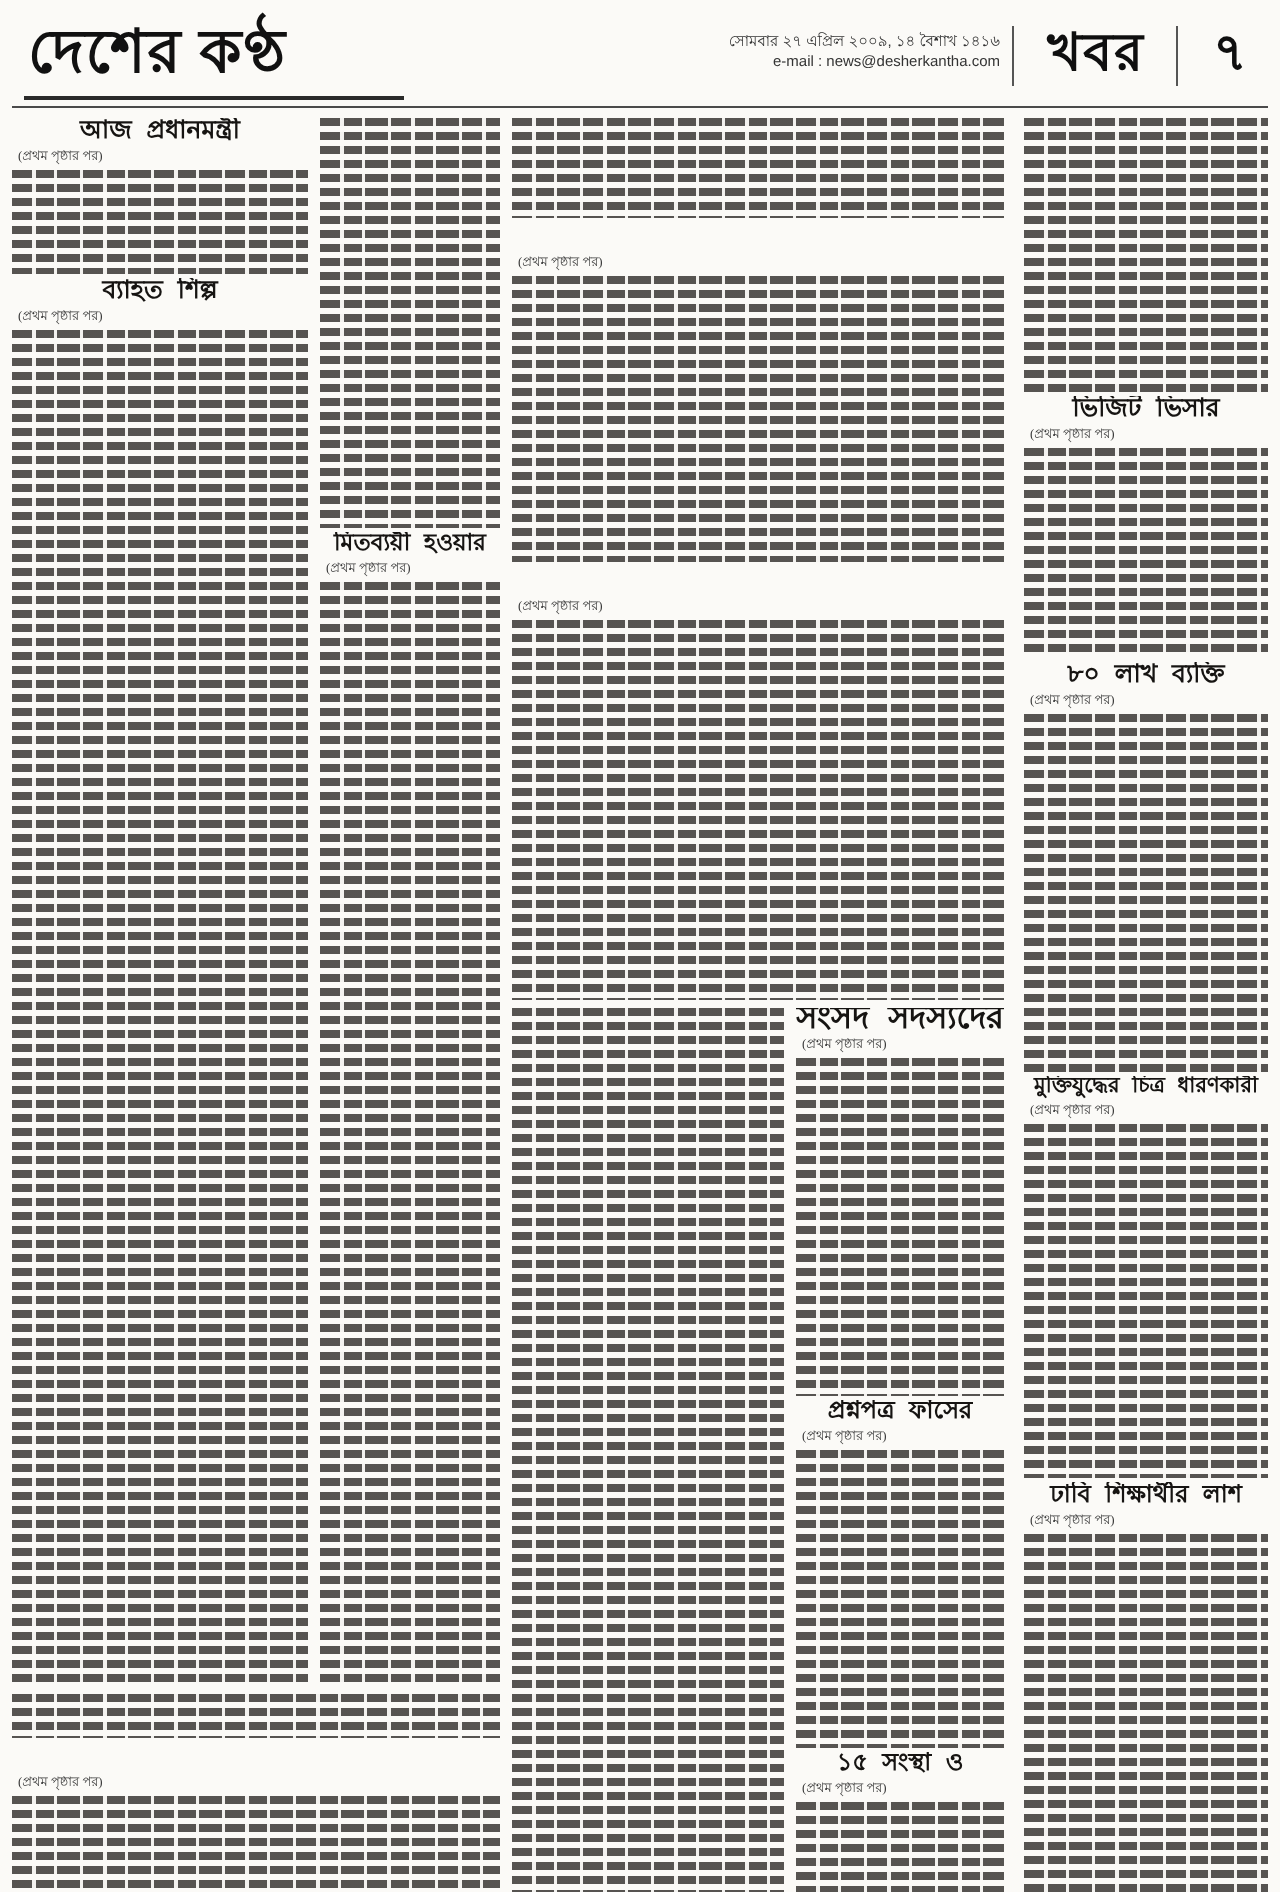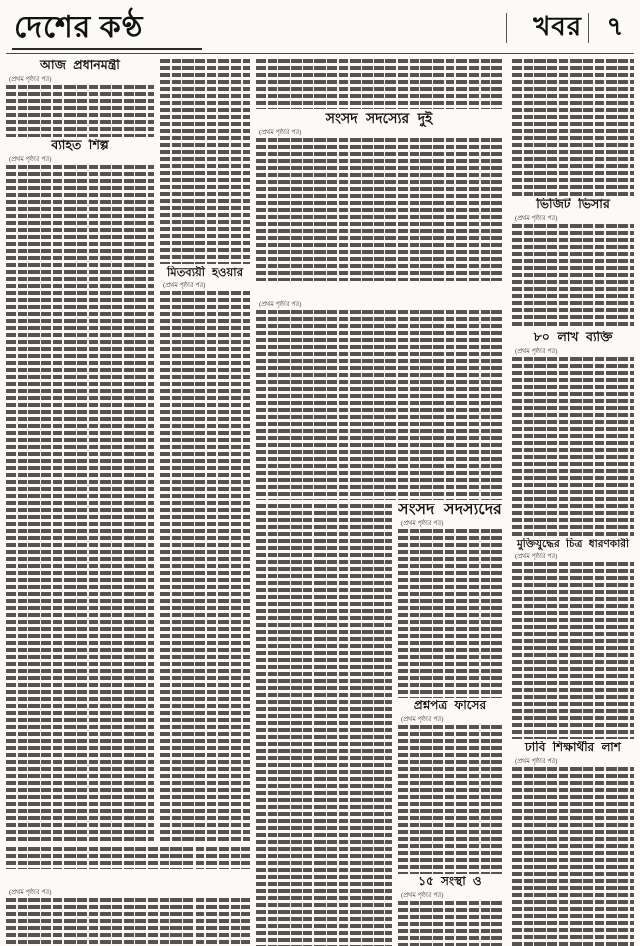--- a/index.html
+++ b/index.html
@@ -62,23 +62,27 @@
   }
 </style>
 </head>
 <body>
 
 <div class="page">
 
   <div class="abs masthead" style="left:14px;top:10px;width:200px;height:36px;">দেশের কণ্ঠ</div>
   <div class="abs masthead-rule" style="left:12px;top:48px;width:190px;"></div>
 
+  <div class="abs" style="left:300px;top:16px;width:200px;">
+    <div class="dateline">সোমবার ২৭ এপ্রিল ২০০৯, ১৪ বৈশাখ ১৪১৬</div>
+    <div class="dateline">e-mail : news@desherkantha.com</div>
+  </div>
 
   <div class="abs vrule" style="left:506px;top:13px;height:30px;"></div>
-  <div class="abs section-label" style="left:514px;top:12px;width:68px;text-align:right;">খবর</div>
+  <div class="abs section-label" style="left:514px;top:12px;width:68px;text-align:center;">খবর</div>
   <div class="abs vrule" style="left:588px;top:13px;height:30px;"></div>
   <div class="abs page-number" style="left:600px;top:12px;width:30px;text-align:center;">৭</div>
 
   <div class="abs head-rule" style="left:6px;top:53px;width:628px;"></div>
 
   <div class="abs headline h-md" style="left:6px;top:59px;width:148px;">আজ প্রধানমন্ত্রী</div>
   <div class="abs continued" style="left:6px;top:75px;width:148px;">(প্রথম পৃষ্ঠার পর)</div>
   <div class="abs greek" style="left:6px;top:85px;width:148px;height:52px;"></div>
 
   <div class="abs headline h-md" style="left:6px;top:139px;width:148px;">ব্যাহত শিল্প</div>
@@ -89,21 +93,20 @@
   <div class="abs headline h-sm" style="left:158px;top:266px;width:94px;font-size:11.5px;">মিতব্যয়ী হওয়ার</div>
   <div class="abs continued" style="left:160px;top:281px;width:90px;">(প্রথম পৃষ্ঠার পর)</div>
   <div class="abs greek" style="left:160px;top:291px;width:90px;height:552px;"></div>
 
   <div class="abs greek" style="left:6px;top:847px;width:244px;height:22px;"></div>
   <div class="abs continued" style="left:6px;top:888px;width:244px;">(প্রথম পৃষ্ঠার পর)</div>
   <div class="abs greek" style="left:6px;top:898px;width:244px;height:48px;"></div>
 
   <div class="abs greek" style="left:256px;top:59px;width:246px;height:50px;"></div>
 
-  <div class="abs headline h-lg" style="left:256px;top:111px;width:246px;">সংসদ সদস্যের দুই</div>
   <div class="abs continued" style="left:256px;top:128px;width:246px;">(প্রথম পৃষ্ঠার পর)</div>
   <div class="abs greek" style="left:256px;top:138px;width:246px;height:143px;"></div>
 
   <div class="abs continued" style="left:256px;top:300px;width:246px;">(প্রথম পৃষ্ঠার পর)</div>
   <div class="abs greek" style="left:256px;top:310px;width:246px;height:190px;"></div>
 
   <div class="abs greek" style="left:256px;top:504px;width:136px;height:442px;"></div>
 
   <div class="abs headline h-sm" style="left:398px;top:504px;width:104px;font-size:16px;">সংসদ সদস্যদের</div>
   <div class="abs continued" style="left:398px;top:519px;width:104px;">(প্রথম পৃষ্ঠার পর)</div>

